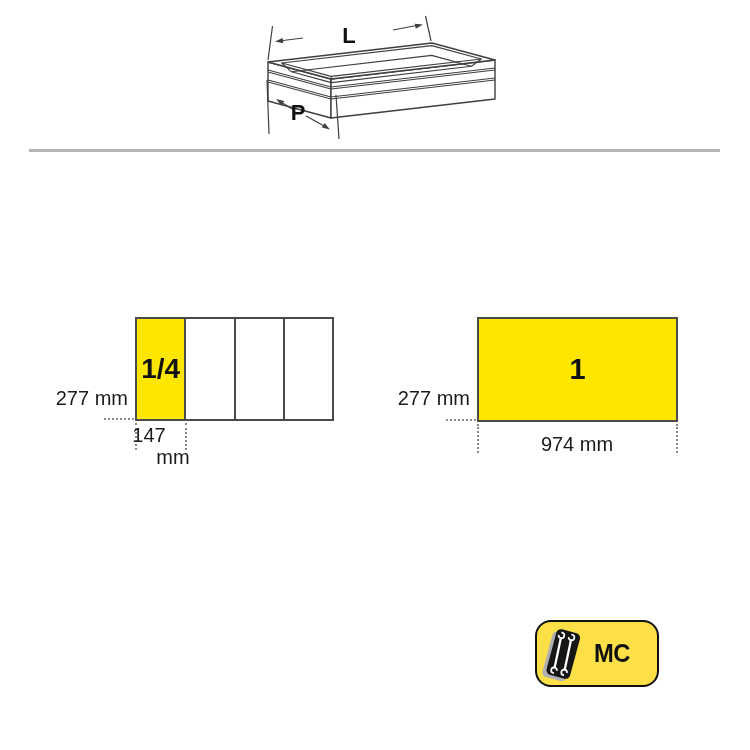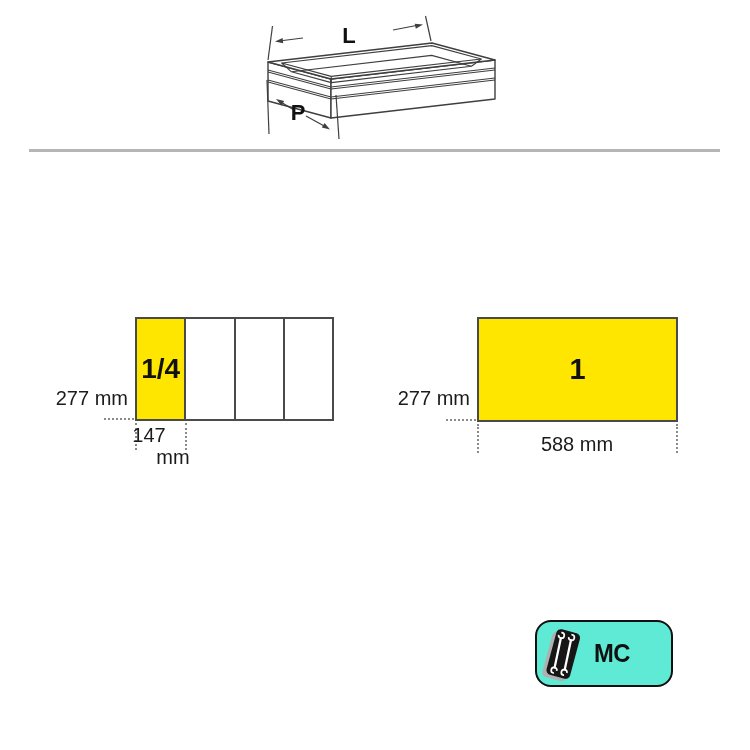--- a/index.html
+++ b/index.html
@@ -26,22 +26,22 @@
   .yellow{background:#ffe600;}
   .cell-label{font-weight:700;font-size:28px;color:#111;}
   .full-label{font-weight:700;font-size:29px;color:#111;display:flex;align-items:center;justify-content:center;width:100%;height:100%;}
 
   
   .dot-h{border-top:2px dotted #8a8a8a;height:0;}
   .dot-v{border-left:2px dotted #8a8a8a;width:0;}
 
   
   .badge{
-    left:535px;top:620px;width:138px;height:67px;box-sizing:border-box;
-    border:2.5px solid #101010;border-radius:16px;background:#5eead4;
+    left:535px;top:620px;width:124px;height:67px;box-sizing:border-box;
+    border:2.5px solid #101010;border-radius:16px;background:#fde047;
     display:flex;align-items:center;padding-left:5px;
   }
   .badge-label{
     font-weight:700;font-size:25px;color:#101010;letter-spacing:-0.5px;
     transform:scaleX(0.95);transform-origin:left center;margin-left:2px;
   }
   svg text{font-family:"Liberation Sans", sans-serif;}
 </style>
 </head>
 <body>
@@ -119,21 +119,21 @@
 
   <div class="abs dim right" style="left:382px;top:356px;width:88px;">277 mm</div>
 
   <div class="abs module-rect yellow" style="left:477px;top:317px;width:201px;height:105px;">
     <div class="full-label">1</div>
   </div>
 
   <div class="abs dot-h" style="left:446px;top:419px;width:30px;"></div>
   <div class="abs dot-v" style="left:477px;top:424px;height:29px;"></div>
   <div class="abs dot-v" style="left:676px;top:424px;height:29px;"></div>
-  <div class="abs dim center" style="left:477px;top:434px;width:200px;">588 mm</div>
+  <div class="abs dim center" style="left:477px;top:434px;width:200px;">974 mm</div>
 
   <div class="abs badge">
     <svg viewBox="0 0 50 66" style="width:50px;height:62px;flex:0 0 auto;">
       <g transform="rotate(15 21 33)">
         <rect x="4.5" y="11.5" width="26" height="50" rx="5" fill="#b0b0b0"></rect>
         <rect x="8" y="8" width="26" height="50" rx="5" fill="#161616"></rect>
         <g transform="rotate(-3 21 33)">
           <line x1="15" y1="16" x2="15" y2="50" stroke="#ffffff" stroke-width="2.4"></line>
           <circle cx="15" cy="14" r="3" fill="none" stroke="#ffffff" stroke-width="1.8" stroke-dasharray="15 4" stroke-dashoffset="6"></circle>
           <circle cx="15" cy="52" r="3" fill="none" stroke="#ffffff" stroke-width="1.8" stroke-dasharray="15 4" stroke-dashoffset="15"></circle>

